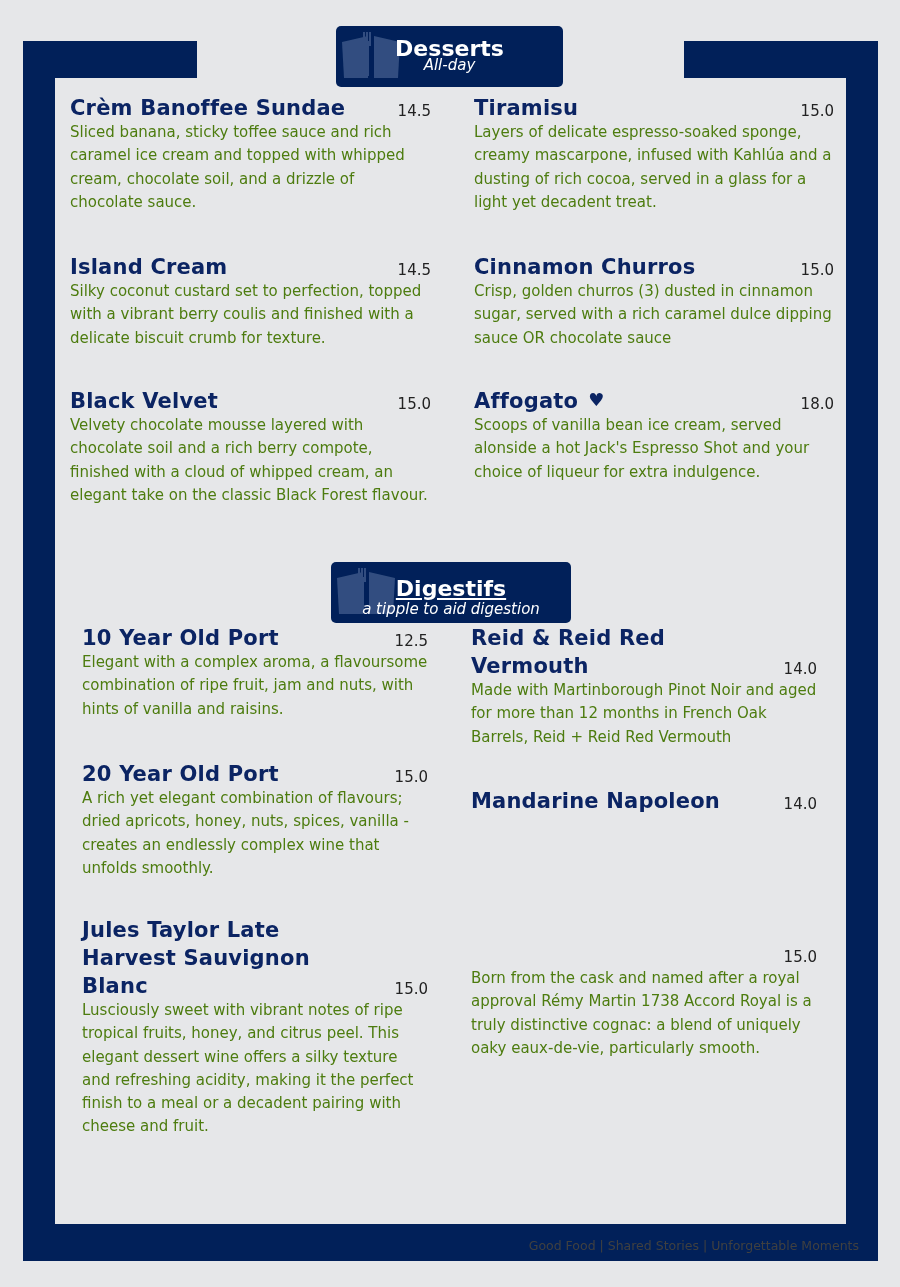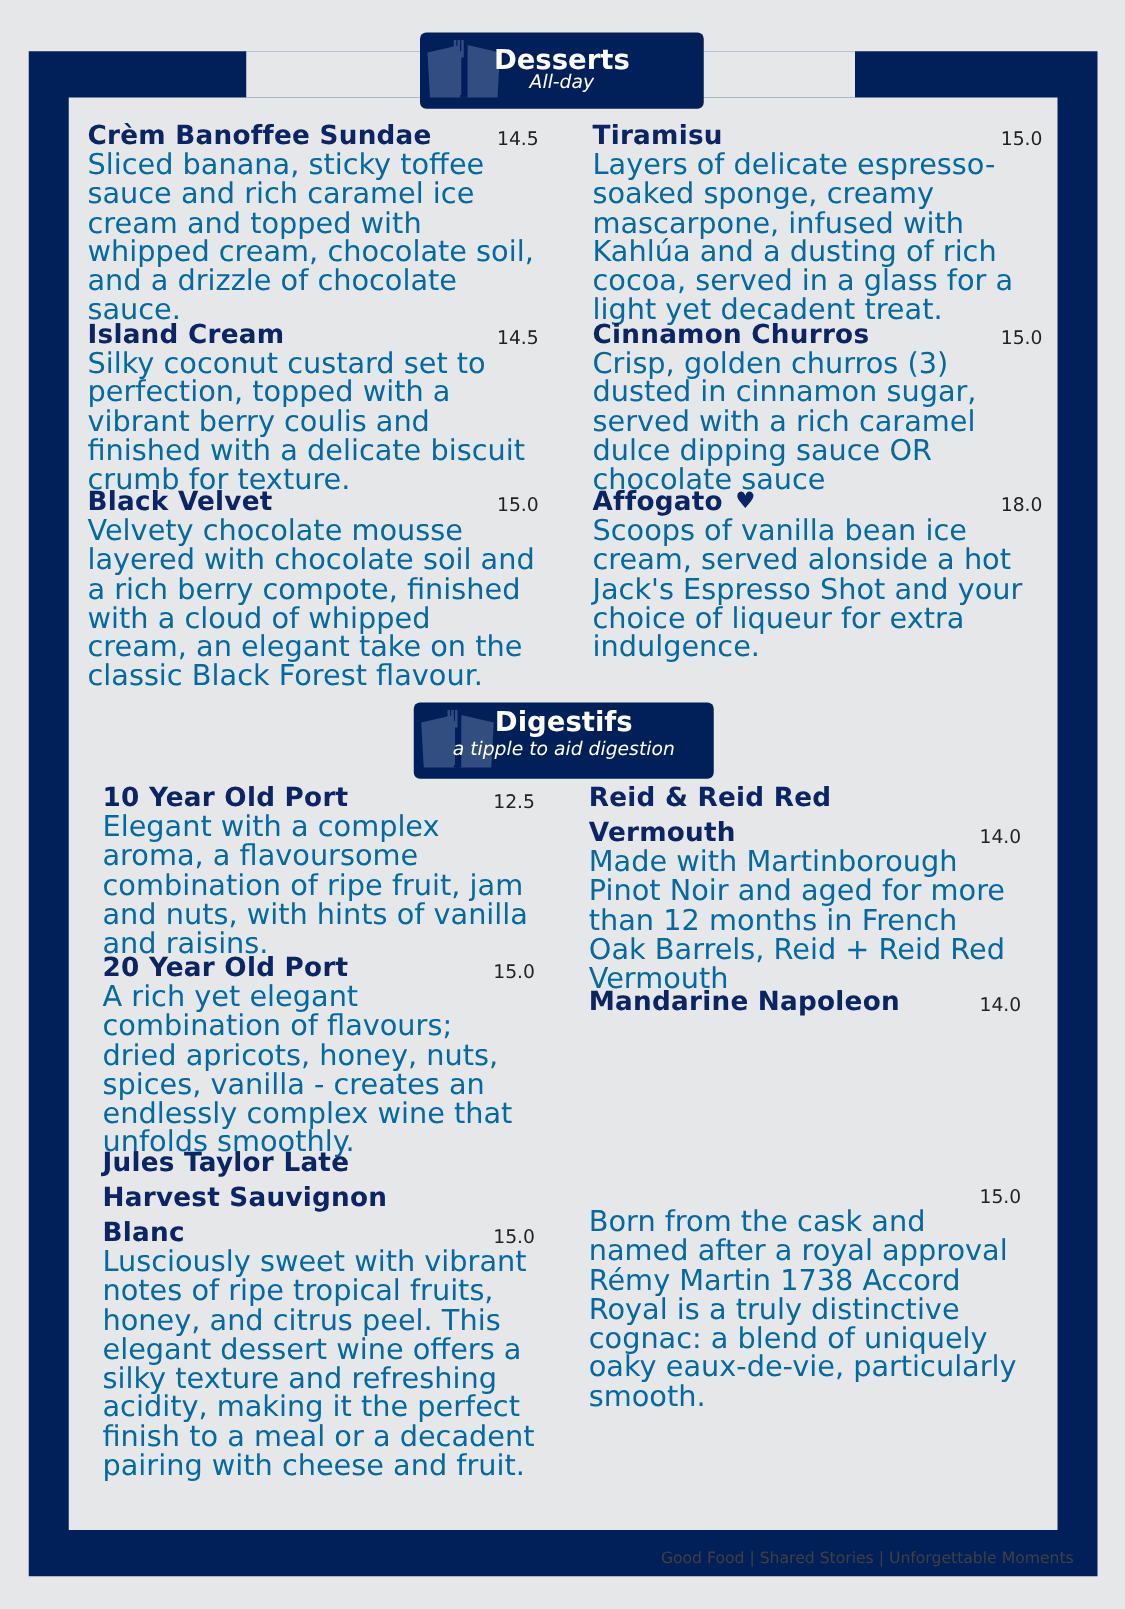--- a/index.html
+++ b/index.html
@@ -21,32 +21,32 @@
     position:absolute; background:#012059; border-radius:5px; color:#fff; text-align:center;
     overflow:hidden;
   }
   .badge .book { position:absolute; left:4px; top:6px; opacity:0.35; }
   .badge .title { position:relative; font-weight:bold; font-size:22px; line-height:24px; }
   .badge .sub { position:relative; font-style:italic; font-size:15px; line-height:15px; }
   .badge-desserts { left:336px; top:26px; width:227px; height:61px; }
   .badge-desserts .title { padding-top:11px; }
   .badge-desserts .sub { margin-top:-3px; }
   .badge-digestifs { left:331px; top:562px; width:240px; height:61px; }
-  .badge-digestifs .title { padding-top:5px; }
+  .badge-digestifs .title { padding-top:15px;text-decoration:underline; }
   .badge-digestifs .sub { margin-top:1px; }
 
   .item { position:absolute; }
   .item .head { position:relative; }
   .item .name {
     font-weight:bold; color:#0b2463; font-size:21px; line-height:28px; letter-spacing:0.2px;
   }
   .item .price {
     position:absolute; right:0; bottom:2px; font-size:15px; color:#222;
   }
-  .item .desc { font-size:23px; line-height:23.3px; color:#0369a1; margin-top:-1px; }
+  .item .desc { font-size:15px; line-height:23.3px; color:#4d7c0f; margin-top:-1px; }
   .heart { font-size:18px; color:#0b2463; margin-left:10px; vertical-align:2px; }
 
   .footer {
     position:absolute; left:23px; top:1238px; width:836px; text-align:right;
     color:#404040; font-size:12.5px;
   }
 </style>
 </head>
 <body>
 

